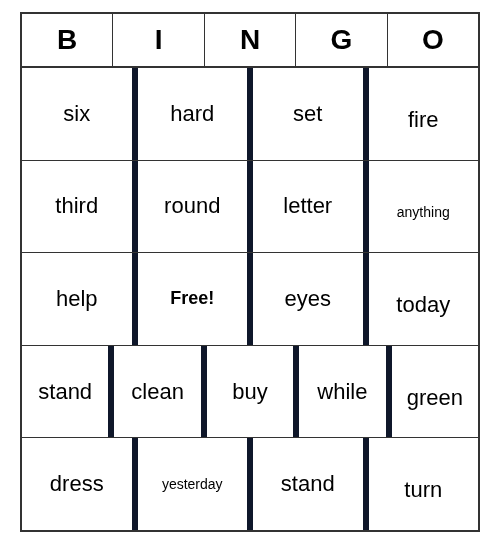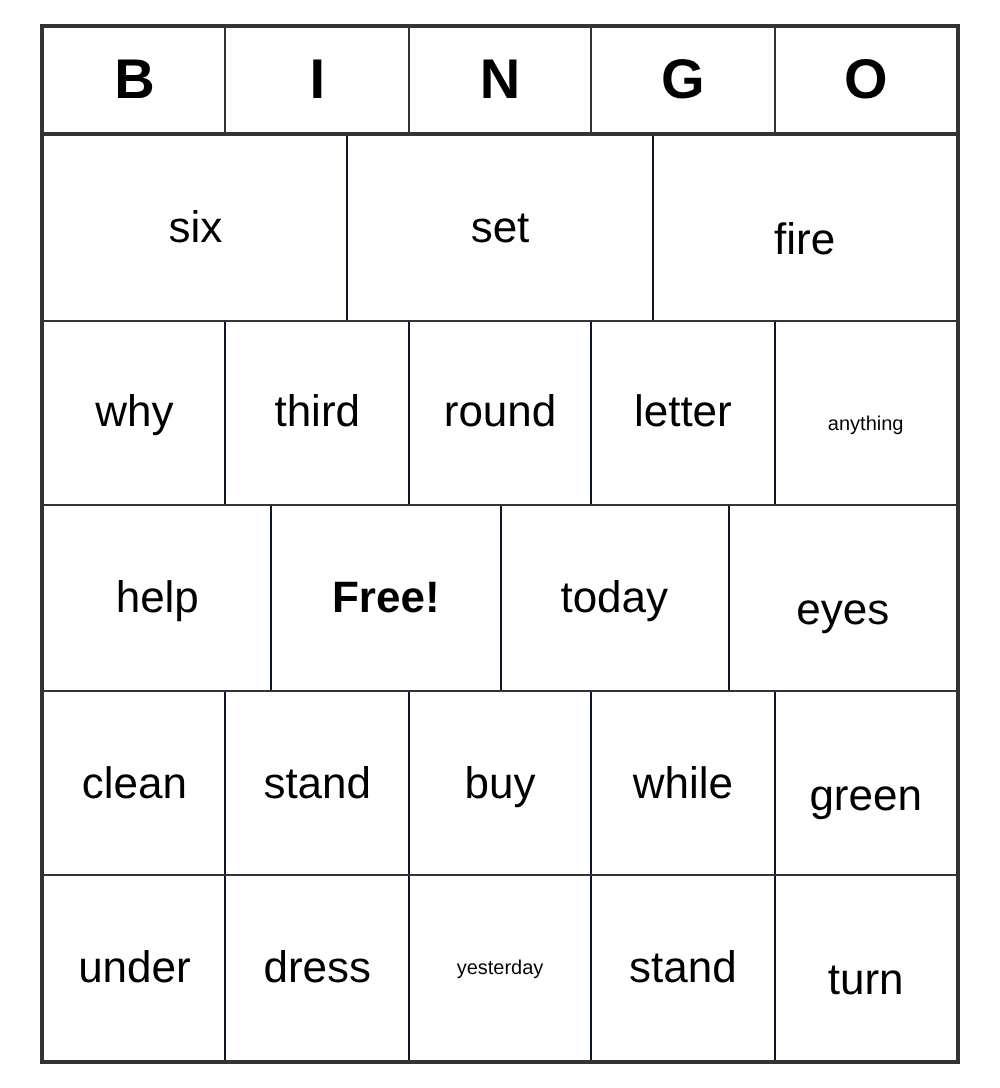--- a/index.html
+++ b/index.html
@@ -60,78 +60,77 @@
 
     .bingo-row:last-child {
       border-bottom: none;
     }
 
     .bingo-cell {
       flex: 1;
       display: flex;
       justify-content: center;
       align-items: center;
-      border-right: 1px solid #0f172a;
+      border-right: 6px solid #0f172a;
       font-size: 22px;
       text-align: center;
       padding: 4px;
     }
 
     .bingo-cell:last-child {
       border-right: none;
       margin-top: 12px;
     }
 
     .bingo-cell.small-text {
-      font-size: 10px;
+      font-size: 14px;
     }
 
     .bingo-cell.free {
-      font-size: 22px;
+      font-size: 18px;
       font-weight: bold;
     }
   </style>
 </head>
 <body>
 
 <div class="bingo-card">
   <div class="bingo-header">
   <div class="cell">B</div>
       <div class="cell">I</div>
       <div class="cell">N</div>
       <div class="cell">G</div>
       <div class="cell">O</div>
     </div>
   <div class="bingo-body">
   <div class="bingo-row">
         <div class="bingo-cell">six</div>
+        <div class="bingo-cell">hard</div>
         <div class="bingo-cell">set</div>
         <div class="bingo-cell">fire</div>
       </div>
       <div class="bingo-row">
-        <div class="bingo-cell">why</div>
         <div class="bingo-cell">third</div>
         <div class="bingo-cell">round</div>
         <div class="bingo-cell">letter</div>
         <div class="bingo-cell small-text">anything</div>
       </div>
       <div class="bingo-row">
         <div class="bingo-cell">help</div>
         <div class="bingo-cell free">Free!</div>
+        <div class="bingo-cell">eyes</div>
         <div class="bingo-cell">today</div>
-        <div class="bingo-cell">eyes</div>
       </div>
       <div class="bingo-row">
+        <div class="bingo-cell">stand</div>
         <div class="bingo-cell">clean</div>
-        <div class="bingo-cell">stand</div>
         <div class="bingo-cell">buy</div>
         <div class="bingo-cell">while</div>
         <div class="bingo-cell">green</div>
       </div>
       <div class="bingo-row">
-        <div class="bingo-cell">under</div>
         <div class="bingo-cell">dress</div>
         <div class="bingo-cell small-text">yesterday</div>
         <div class="bingo-cell">stand</div>
         <div class="bingo-cell">turn</div>
       </div>
     </div>
 </div>
 
 </body></html>

